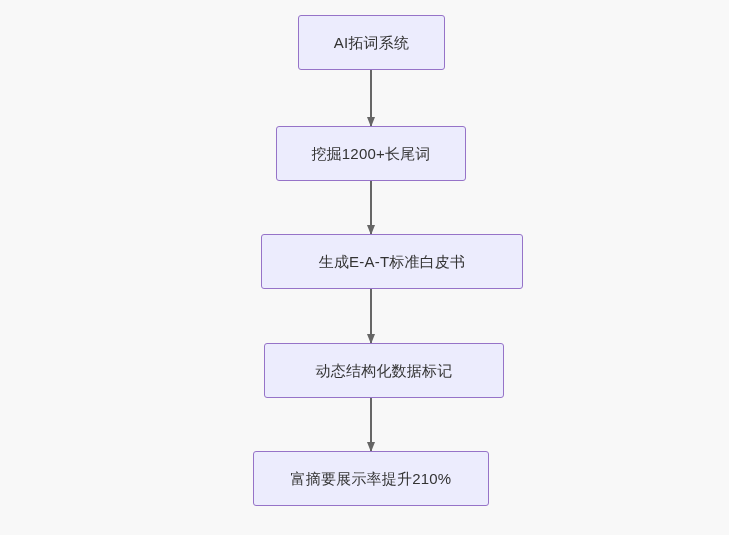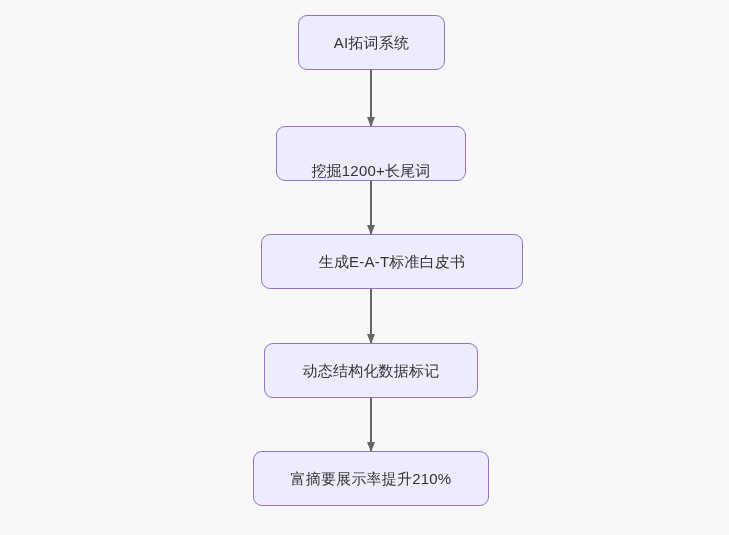--- a/index.html
+++ b/index.html
@@ -24,21 +24,21 @@
     top: 0;
     left: 0;
     width: 729px;
     height: 535px;
   }
   .node {
     position: absolute;
     box-sizing: border-box;
     background: #ececfd;
     border: 1px solid #9673c8;
-    border-radius: 9px;
+    border-radius: 3px;
     display: flex;
     align-items: center;
     justify-content: center;
     color: #333333;
     font-size: 15px;
     line-height: 1.2;
     letter-spacing: 0.2px;
     white-space: nowrap;
   }
   .node-label {
@@ -62,29 +62,29 @@
         <line x1="371" y1="181" x2="371" y2="234" stroke="#666666" stroke-width="2" marker-end="url(#arrowhead)"></line>
         <line x1="371" y1="289" x2="371" y2="343" stroke="#666666" stroke-width="2" marker-end="url(#arrowhead)"></line>
         <line x1="371" y1="398" x2="371" y2="451" stroke="#666666" stroke-width="2" marker-end="url(#arrowhead)"></line>
       </g>
   </svg>
 
   <div class="node" style="left: 298px; top: 15px; width: 147px; height: 55px; background: rgb(236, 236, 253); border-color: rgb(150, 115, 200); color: rgb(51, 51, 51);">
     <span class="node-label">AI拓词系统</span>
   </div>
 
-  <div class="node" style="left: 276px; top: 126px; width: 190px; height: 55px; background: rgb(236, 236, 253); border-color: rgb(150, 115, 200); color: rgb(51, 51, 51); align-items: flex-end;">
+  <div class="node" style="left: 276px; top: 126px; width: 190px; height: 55px; background: rgb(236, 236, 253); border-color: rgb(150, 115, 200); color: rgb(51, 51, 51);">
     <span class="node-label">挖掘1200+长尾词</span>
   </div>
 
   <div class="node" style="left: 261px; top: 234px; width: 262px; height: 55px; background: rgb(236, 236, 253); border-color: rgb(150, 115, 200); color: rgb(51, 51, 51);">
     <span class="node-label">生成E-A-T标准白皮书</span>
   </div>
 
-  <div class="node" style="left: 264px; top: 343px; width: 214px; height: 55px; background: rgb(236, 236, 253); border-color: rgb(150, 115, 200); color: rgb(51, 51, 51);">
+  <div class="node" style="left: 264px; top: 343px; width: 240px; height: 55px; background: rgb(236, 236, 253); border-color: rgb(150, 115, 200); color: rgb(51, 51, 51);">
     <span class="node-label">动态结构化数据标记</span>
   </div>
 
   <div class="node" style="left: 253px; top: 451px; width: 236px; height: 55px; background: rgb(236, 236, 253); border-color: rgb(150, 115, 200); color: rgb(51, 51, 51); justify-content: center;">
     <span class="node-label">富摘要展示率提升210%</span>
   </div>
 
 </div>
 
 </body></html>

